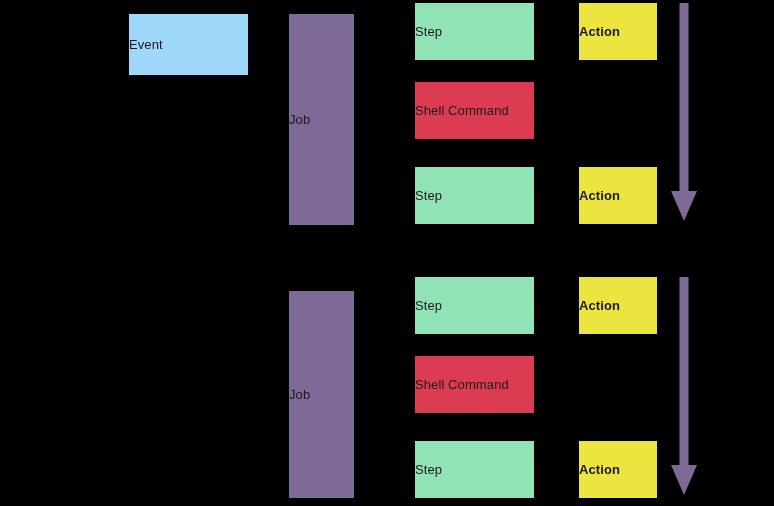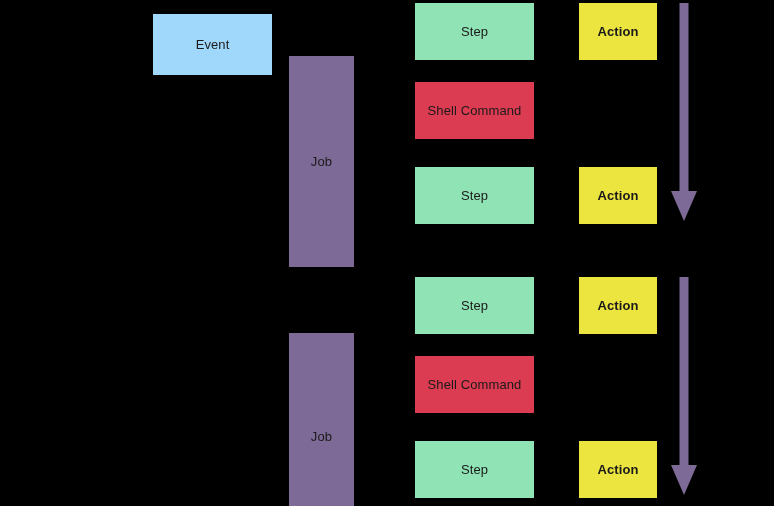--- a/index.html
+++ b/index.html
@@ -16,31 +16,31 @@
     position: relative;
     width: 774px;
     height: 506px;
     background: #000000;
     overflow: hidden;
   }
   .node {
     position: absolute;
     display: flex;
     align-items: center;
-    justify-content: center;
+    justify-content: flex-start;
     text-align: center;
     color: #1a1a1a;
     font-size: 13px;
     font-weight: 400;
     line-height: 1.2;
     letter-spacing: 0.1px;
     user-select: none;
   }
-  .node-event        { background: #a0d8fc; margin-left: 24px; }
-  .node-job          { background: #7e6a97; margin-top: 42px; }
+  .node-event        { background: #a0d8fc; }
+  .node-job          { background: #7e6a97; }
   .node-step         { background: #8fe3b5; }
   .node-shellcommand { background: #dc3c51; }
   .node-action       { background: #ede53f; font-weight: bold; }
 
   .arrow {
     position: absolute;
     overflow: visible;
   }
   .arrow svg { display: block; }
 </style>

